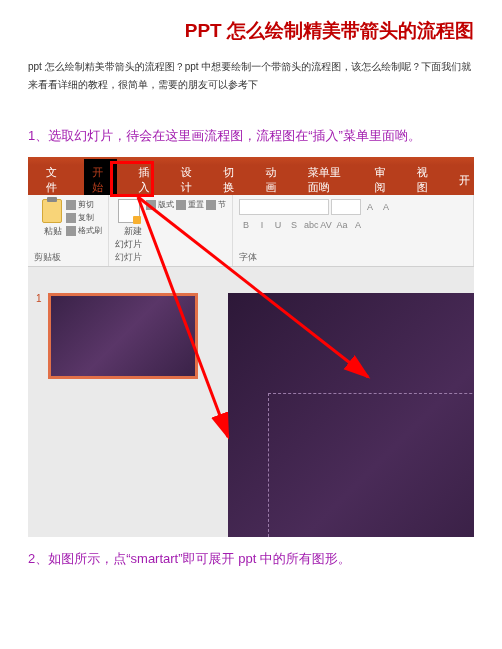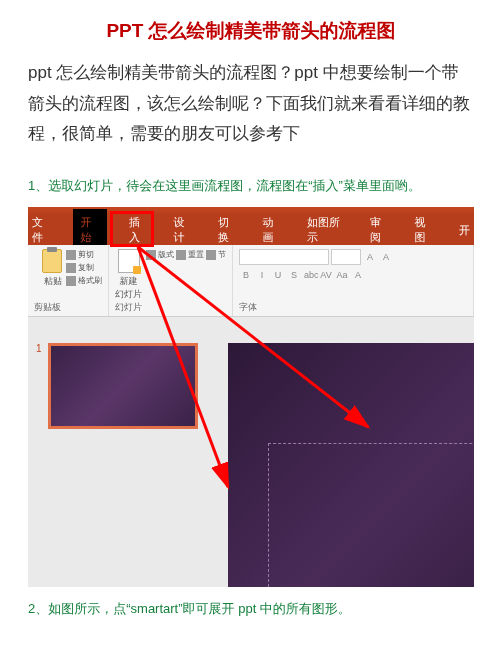--- a/index.html
+++ b/index.html
@@ -5,36 +5,36 @@
     * { margin: 0; padding: 0; box-sizing: border-box; }
     body {
       width: 502px;
       height: 649px;
       background: #fff;
       font-family: "Microsoft YaHei", SimSun, sans-serif;
       padding: 18px 28px;
       overflow: hidden;
     }
     .title {
-      text-align: center;
+      text-align: right;
       font-size: 19px;
       font-weight: bold;
       color: #c00000;
       margin-bottom: 14px;
     }
     .intro {
-      font-size: 17px;
+      font-size: 10px;
       line-height: 1.8;
       color: #333;
-      margin-bottom: 24px;
+      margin-bottom: 30px;
     }
     .step {
       font-size: 13px;
       line-height: 1.8;
-      color: #15803d;
+      color: #a21caf;
       margin-bottom: 10px;
     }
     .screenshot {
       position: relative;
       width: 446px;
       height: 380px;
       background: #f0f0f0;
       overflow: hidden;
       margin-bottom: 10px;
     }
@@ -45,21 +45,21 @@
       height: 8px;
       background: linear-gradient(#c44820, #b73e1c);
     }
     .ribbon-tabs {
       position: absolute;
       top: 8px; left: 0; right: 0;
       height: 30px;
       background: #b73e1c;
       display: flex;
       align-items: center;
-      padding-left: 0;
+      padding-left: 14px;
       gap: 18px;
       color: #fff;
       font-size: 11px;
     }
     .ribbon-tabs .tab {
       cursor: pointer;
       padding: 6px 4px;
     }
     .ribbon-tabs .tab.active {
       background: #000000;
@@ -274,21 +274,21 @@
 <div class="screenshot">
   <div class="ribbon-top"></div>
 
   <div class="ribbon-tabs">
     <span class="tab">文件</span>
     <span class="tab active">开始</span>
     <span class="tab">插入</span>
     <span class="tab">设计</span>
     <span class="tab">切换</span>
     <span class="tab">动画</span>
-    <span class="tab">如图所示</span>
+    <span class="tab">菜单里面哟</span>
     <span class="tab">审阅</span>
     <span class="tab">视图</span>
     <span class="tab">开</span>
   </div>
 
   <div class="insert-highlight"></div>
 
   <div class="ribbon-body">
 
     <div class="ribbon-group">
@@ -312,21 +312,21 @@
             </div>
         </div>
       </div>
       <div class="group-label">剪贴板</div>
     </div>
 
     <div class="ribbon-group">
       <div class="group-content">
         <div class="newslide-btn">
           <div class="newslide-icon"></div>
-          <span style="white-space:pre-line;text-align:center">新建
+          <span style="white-space:pre-line;text-align:right">新建
 幻灯片</span>
         </div>
         <div class="slide-opts">
           <div class="small-btn">
               <span class="sm-icon"></span>
               <span>版式</span>
             </div>
           <div class="small-btn">
               <span class="sm-icon"></span>
               <span>重置</span>

